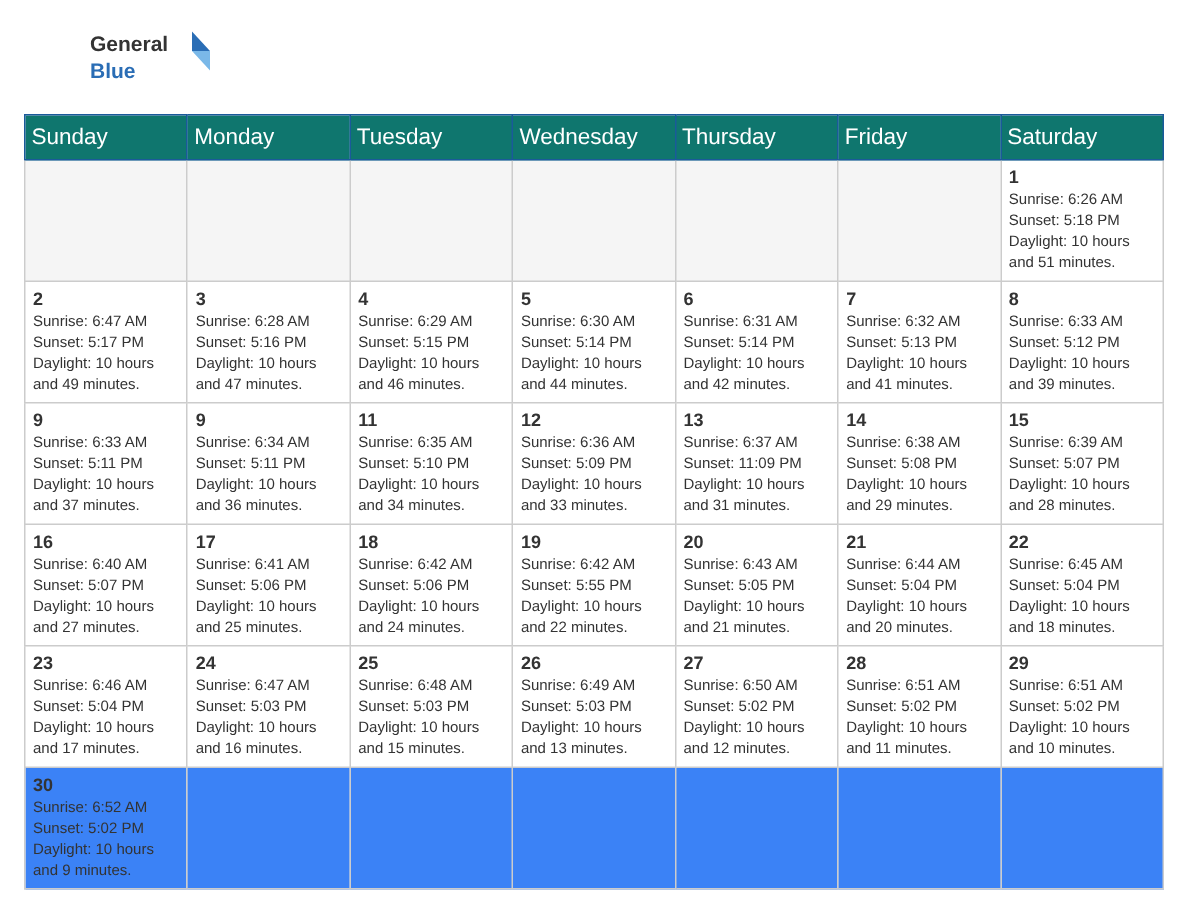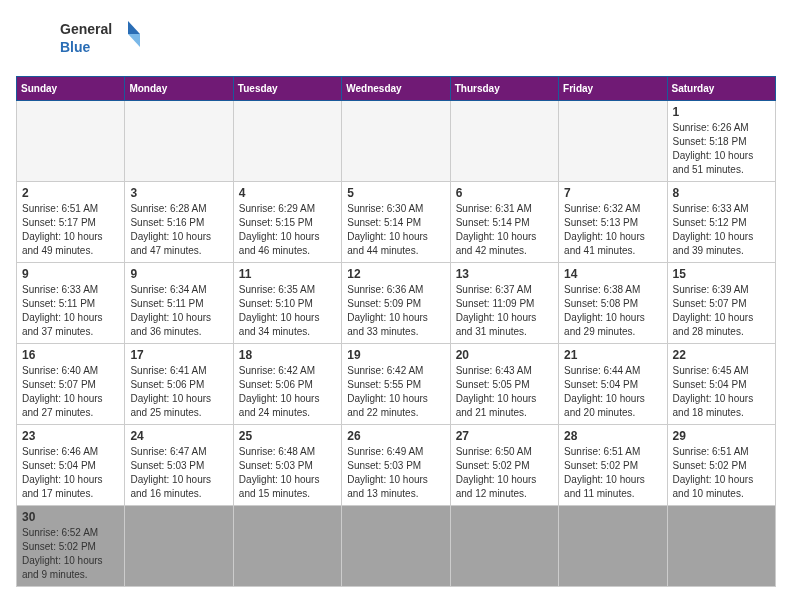--- a/index.html
+++ b/index.html
@@ -33,39 +33,39 @@
     .location {
       font-size: 14px;
       color: #555;
     }
     table {
       width: 100%;
       border-collapse: collapse;
       table-layout: fixed;
     }
     thead th {
-      background-color: #701a75;
+      background-color: #0f766e;
       color: #fff;
-      font-size: 10px;
-      font-weight: bold;
+      font-size: 15px;
+      font-weight: normal;
       padding: 6px 4px;
       text-align: left;
       border: 1px solid #1a5a9a;
     }
     tbody td {
       border: 1px solid #ccc;
       vertical-align: top;
       padding: 4px 5px;
       font-size: 10px;
       color: #333;
       height: 80px;
       background: #fff;
     }
     tbody tr:last-child td {
-      background: #a3a3a3;
+      background: #3b82f6;
     }
     .day-number {
       font-weight: bold;
       font-size: 12px;
       display: block;
       margin-bottom: 2px;
     }
     .day-info {
       font-size: 10px;
       line-height: 1.4;
@@ -116,21 +116,21 @@
         <td>
           <span class="day-number">1</span>
           <div class="day-info">Sunrise: 6:26 AM
 Sunset: 5:18 PM
 Daylight: 10 hours and 51 minutes.</div>
         </td>
       </tr>
       <tr>
         <td>
           <span class="day-number">2</span>
-          <div class="day-info">Sunrise: 6:51 AM
+          <div class="day-info">Sunrise: 6:47 AM
 Sunset: 5:17 PM
 Daylight: 10 hours and 49 minutes.</div>
         </td>
         <td>
           <span class="day-number">3</span>
           <div class="day-info">Sunrise: 6:28 AM
 Sunset: 5:16 PM
 Daylight: 10 hours and 47 minutes.</div>
         </td>
         <td>

